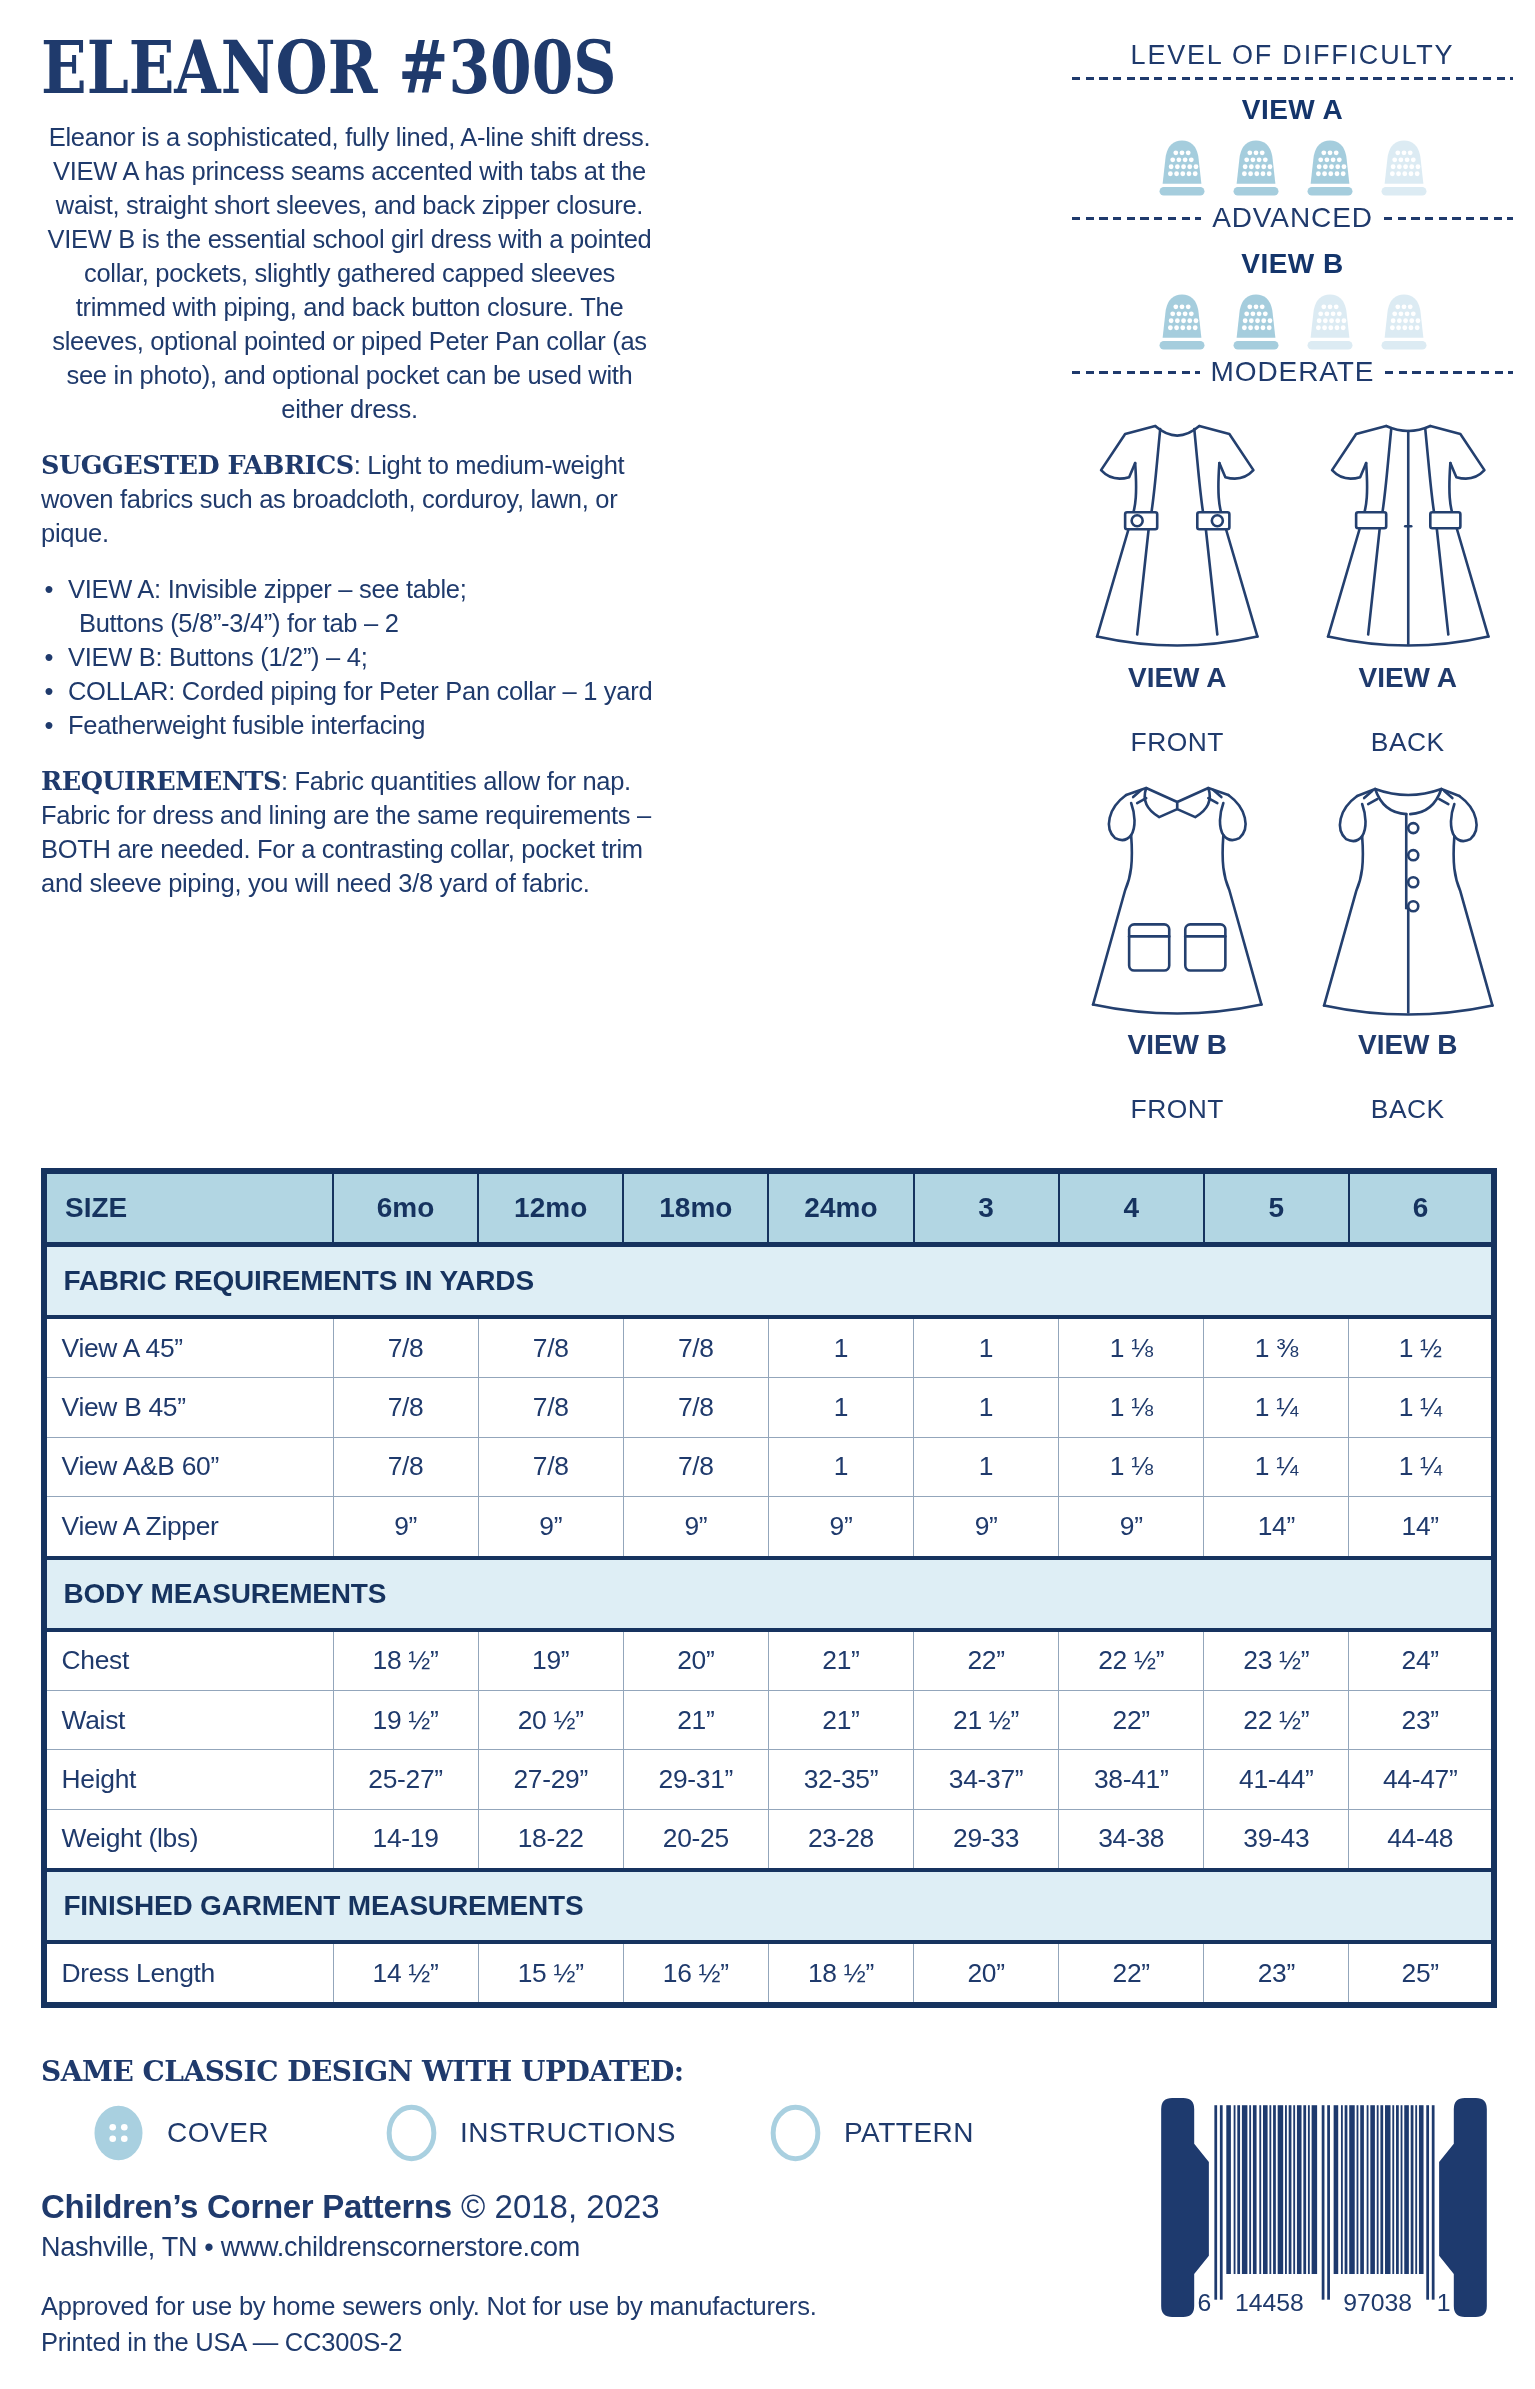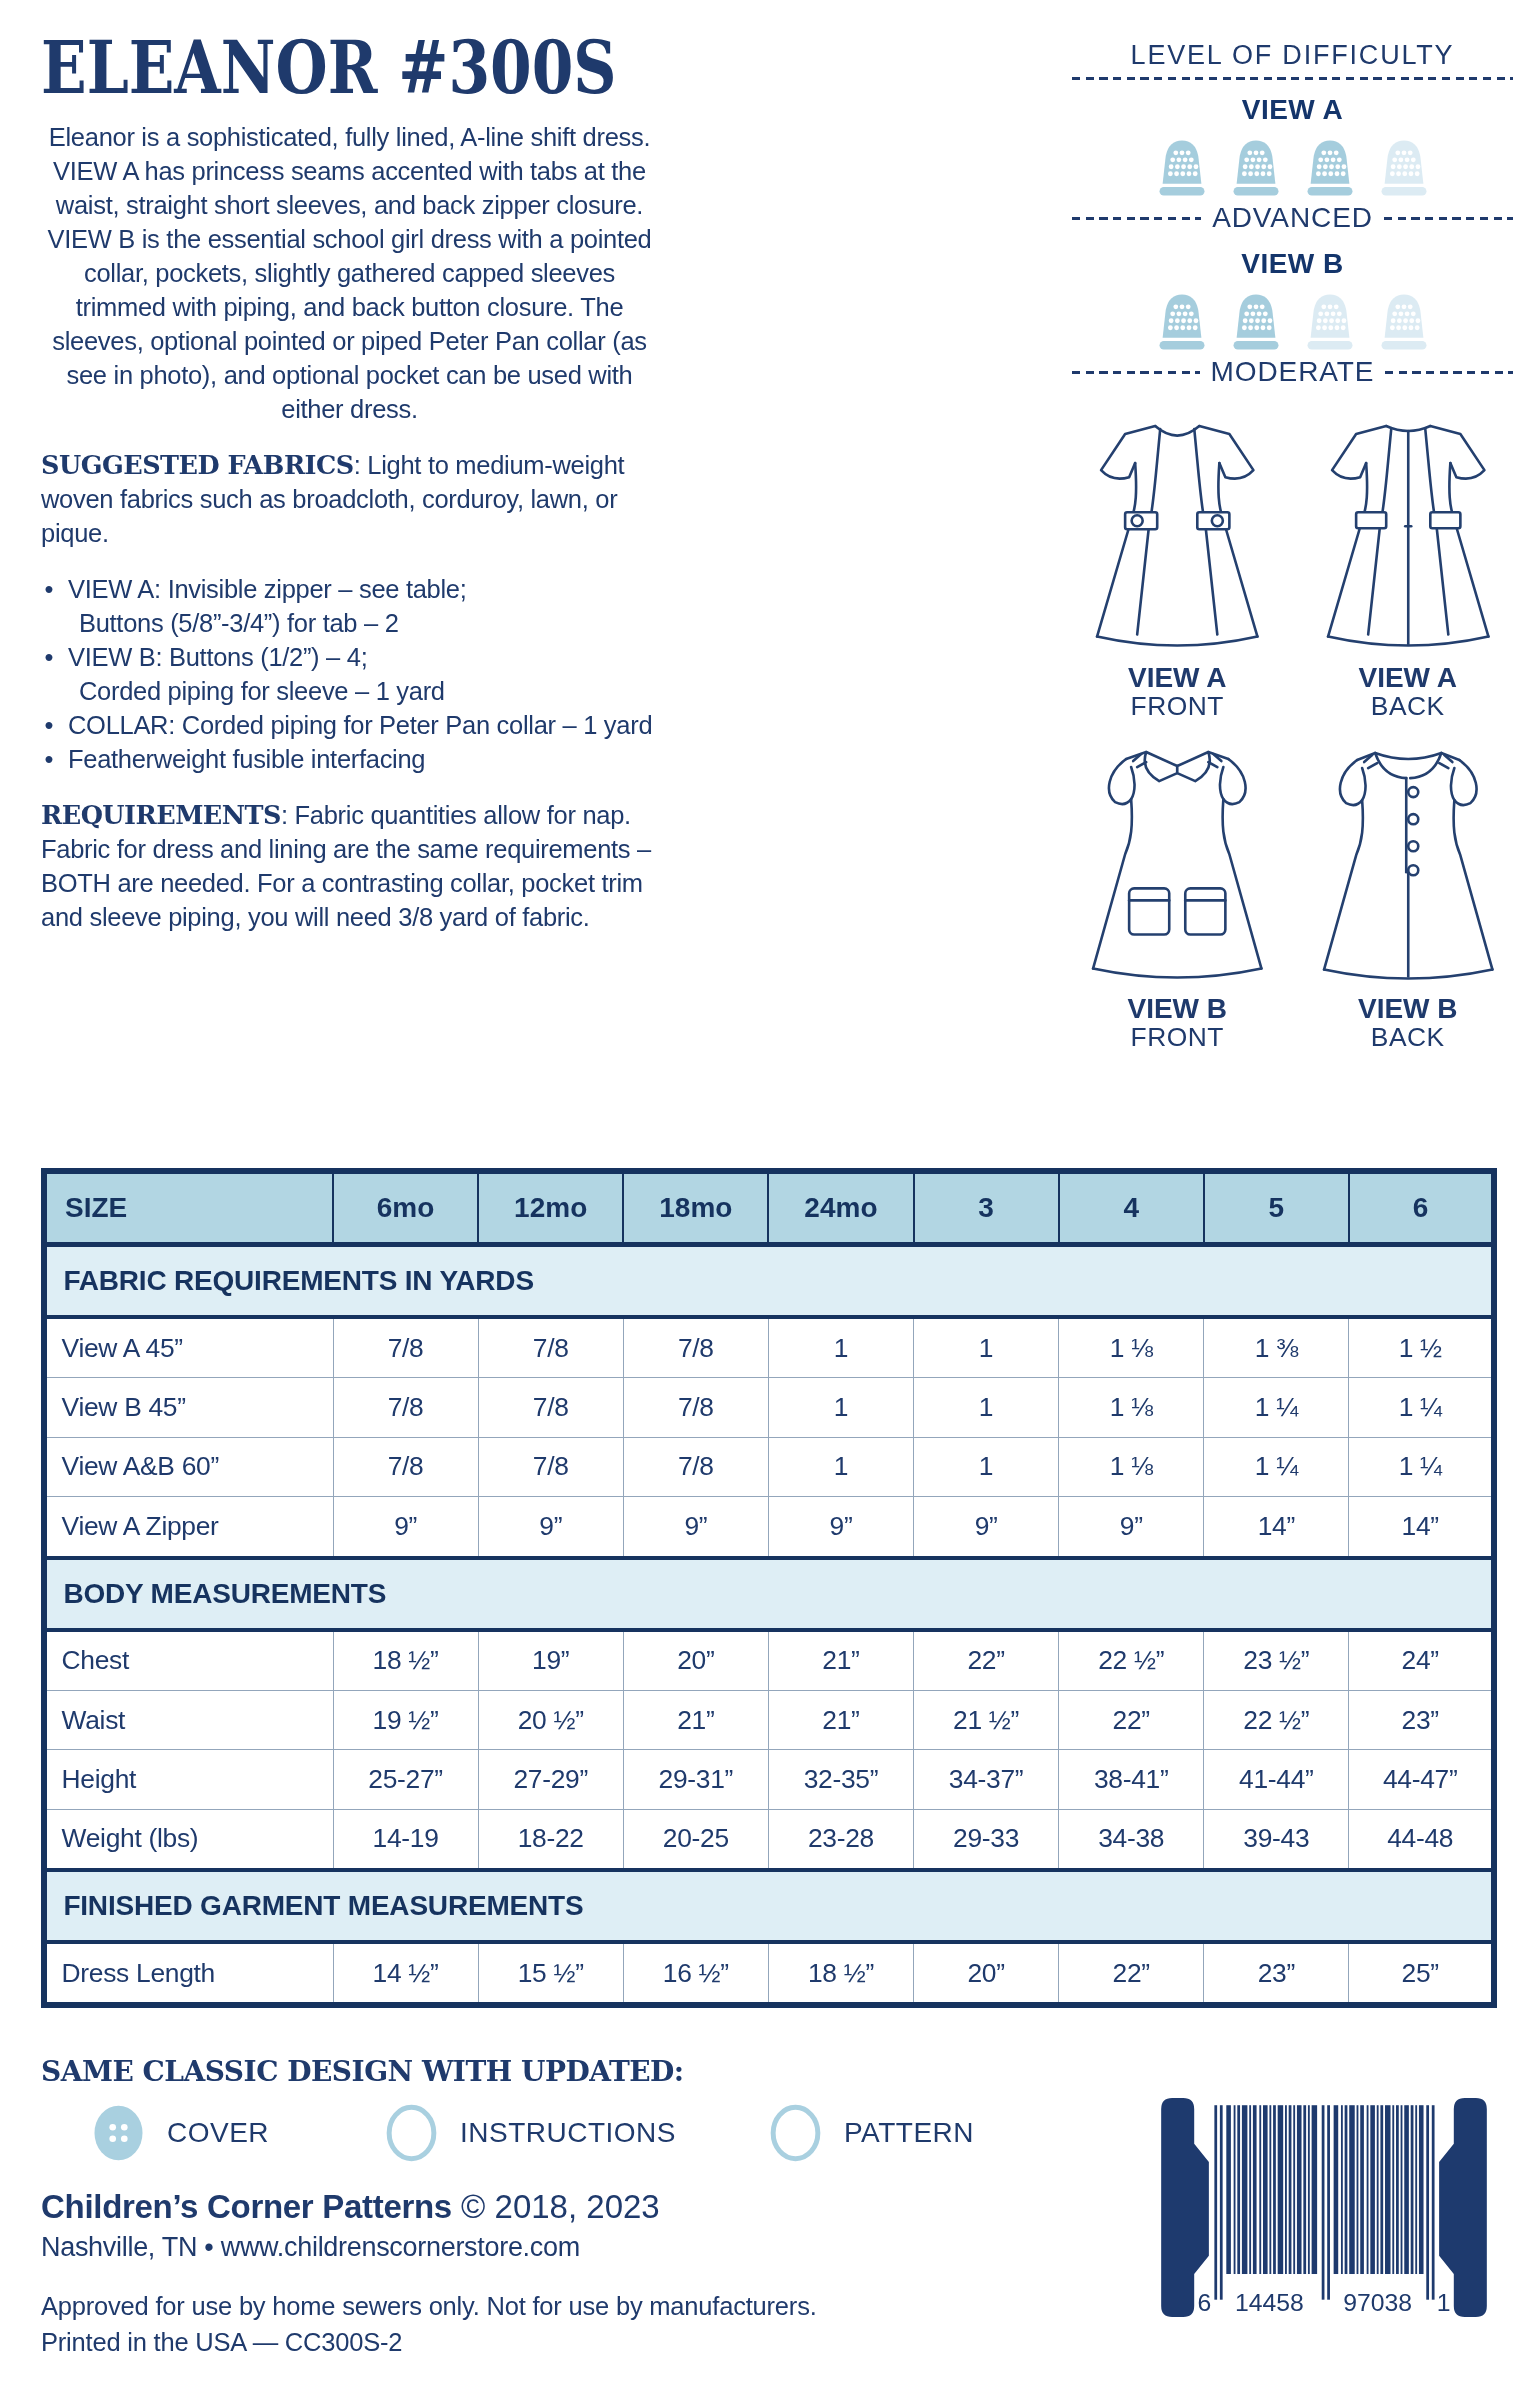--- a/index.html
+++ b/index.html
@@ -42,21 +42,21 @@
   .thimble.faded use{fill:var(--thimble-faded);}
   .level-row{display:flex;align-items:center;margin-top:5.5px;}
   .level-row .dash{flex:1;}
   .level-text{font-size:28px;letter-spacing:0.9px;margin:0 11px;white-space:nowrap;}
 
   .dress-grid{margin-top:25.5px;display:grid;grid-template-columns:1fr 1fr;column-gap:20px;}
   .dress-grid.second{margin-top:20px;}
   .dress svg{display:block;width:100%;height:auto;}
   .dress-label{margin-top:3.6px;line-height:1.05;}
   .dress-label .t{font-size:28px;font-weight:bold;}
-  .dress-label .s{font-size:26.4px;letter-spacing:0.5px;}
+  .dress-label .s{font-size:26.4px;letter-spacing:0.5px;margin-top:36px;}
 
   
   .size-table{position:absolute;left:41px;top:1168px;border-collapse:collapse;table-layout:fixed;
               width:1456px;border:6.4px solid var(--navy-border);}
   .size-table th{background:var(--th-bg);border:2.3px solid var(--navy-border);border-bottom-width:5.5px;
                  font-weight:bold;font-size:28px;color:var(--navy-border);padding:18px 0;}
   .size-table th.size-h{text-align:left;padding-left:18px;}
   .size-table td.section{background:var(--sec-bg);border-top:4.6px solid var(--navy-border);
                  border-bottom:4.6px solid var(--navy-border);font-weight:bold;font-size:28px;
                  color:var(--navy-border);text-align:left;padding:18px 0 18px 16.4px;letter-spacing:-0.2px;}
@@ -128,21 +128,20 @@
     <div class="para">
       <div class="notions-list">
         <div class="notion-item">
           <span class="bullet">•</span>
           <span>VIEW A: Invisible zipper – see table;</span>
           <div class="notion-line2">Buttons (5/8”-3/4”) for tab – 2</div>
         </div>
         <div class="notion-item">
           <span class="bullet">•</span>
           <span>VIEW B: Buttons (1/2”) – 4;</span>
-          <div class="notion-line2">Corded piping for sleeve – 1 yard</div>
         </div>
         <div class="notion-item">
           <span class="bullet">•</span>
           <span>COLLAR: Corded piping for Peter Pan collar – 1 yard</span>
           
         </div>
         <div class="notion-item">
           <span class="bullet">•</span>
           <span>Featherweight fusible interfacing</span>
           

